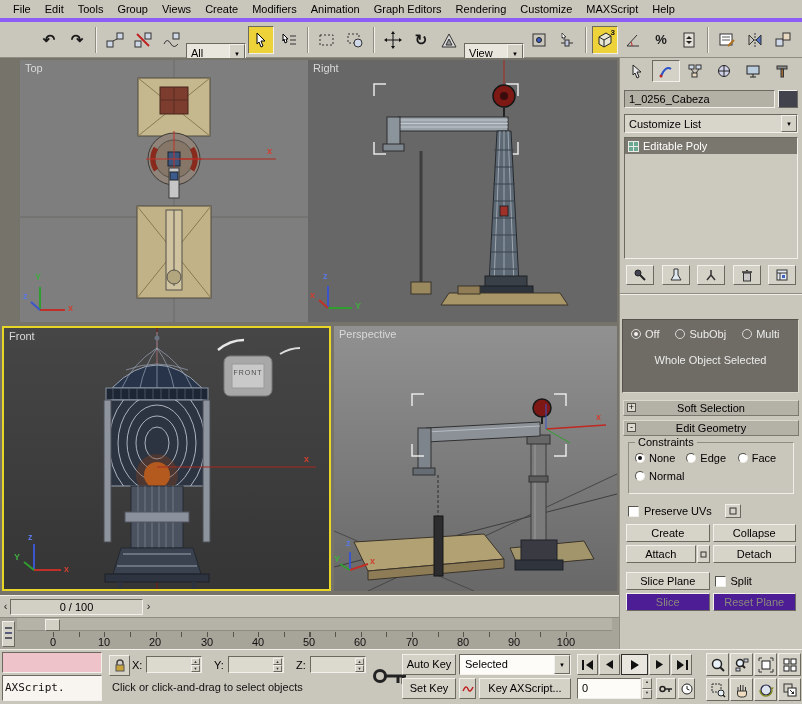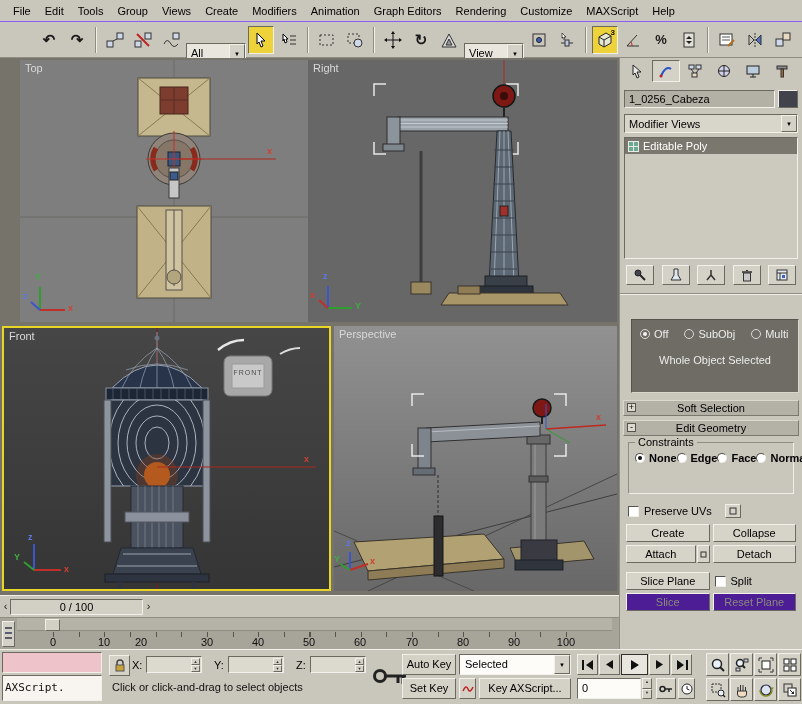--- a/index.html
+++ b/index.html
@@ -3,21 +3,21 @@
 <meta charset="utf-8">
 <style>
   * { box-sizing: border-box; margin: 0; padding: 0; }
   html,body { width: 802px; height: 704px; overflow: hidden; }
   body { font-family: "Liberation Sans", sans-serif; font-size: 11px; background:#c9c6bb; position:relative; color:#000; }
 
   .raised { border:1px solid; border-color:#f2f0ea #6b6960 #6b6960 #f2f0ea; background:#d4d1c7; }
 
   
   .menubar { position:absolute; left:0; top:0; width:802px; height:22px; background:#c9c6bb;
-             border-bottom:1px solid #8b5cf6; display:flex; align-items:center; padding-left:6px; }
+             border-bottom:4px solid #8b5cf6; display:flex; align-items:center; padding-left:6px; }
   .menu-item { padding:3px 7px; white-space:nowrap; cursor:default; }
 
   
   .toolbar { position:absolute; left:0; top:22px; width:802px; height:36px; background:#c9c6bb;
              border-bottom:1px solid #8f8c81; display:flex; align-items:center; padding-left:36px; gap:2px; }
   .tbtn { width:26px; height:28px; display:flex; align-items:center; justify-content:center; position:relative; flex:none; }
   .tbtn .glyph { font-size:15px; font-weight:bold; color:#1a1a1a; line-height:1; }
   .tbtn.active { background:#eed23a; border:1px solid; border-color:#6b6960 #f2f0ea #f2f0ea #6b6960; }
   .tsep { width:2px; height:26px; border-left:1px solid #8f8c81; border-right:1px solid #f2f0ea; margin:0 3px; flex:none; }
   .tcombo { height:21px; display:flex; align-items:stretch; flex:none; background:#e9e6dd;
@@ -56,21 +56,21 @@
   .cp-combo .ct { flex:1; padding:3px 0 0 4px; }
   .cp-combo .ca { width:16px; background:#d4d1c7; border:1px solid; border-color:#f2f0ea #6b6960 #6b6960 #f2f0ea;
                   display:flex; align-items:center; justify-content:center; font-size:6px; }
   .cp-stack { margin:4px 4px 0 4px; height:122px; background:#ccc9bf;
               border:1px solid; border-color:#6b6960 #f2f0ea #f2f0ea #6b6960; overflow:hidden; }
   .stack-row { height:16px; display:flex; align-items:center; gap:4px; padding-left:3px; }
   .stack-row.sel { background:#7a786e; color:#fff; }
   .cp-stackbtns { margin:6px 6px 0 6px; height:22px; display:flex; justify-content:space-between; }
   .sbtn-sm { width:28px; height:20px; display:flex; align-items:center; justify-content:center; }
   .groove { margin:6px 0 0 0; height:2px; border-top:1px solid #8f8c81; border-bottom:1px solid #f2f0ea; }
-  .subobj-box { margin:24px 3px 0 11px; height:74px; background:#6e6c64; color:#ececec;
+  .subobj-box { margin:24px 3px 0 2px; height:74px; background:#6e6c64; color:#ececec;
                 border:1px solid; border-color:#55534c #d8d5cb #d8d5cb #55534c; position:relative; }
   .so-row { position:absolute; left:8px; top:8px; display:flex; align-items:center; gap:4px; white-space:nowrap; }
   .so-row .gap { width:8px; }
   .so-status { position:absolute; left:0; top:34px; width:100%; text-align:center; }
   .radio { width:10px; height:10px; border-radius:50%; background:#fff; display:inline-block; position:relative; flex:none;
            border:1px solid; border-color:#55534c #f0eee8 #f0eee8 #55534c; }
   .radio.sel::after { content:""; position:absolute; left:2px; top:2px; width:4px; height:4px; border-radius:50%; background:#111; }
   .radio.dark { background:transparent; border-color:#d8d8d8; }
   .radio.dark.sel::after { background:#f2f2f2; }
   .checkbox { width:11px; height:11px; background:#fff; display:inline-block; flex:none;
@@ -81,21 +81,21 @@
   .rollout .pm { position:absolute; left:3px; top:2px; width:9px; height:9px; background:#dcd9cf; border:1px solid #55534c;
                  font-size:9px; line-height:7px; text-align:center; }
   .rollout .rl { line-height:14px; }
   .pbtn { background:#d6d3c9; border:1px solid; border-color:#f2f0ea #6b6960 #6b6960 #f2f0ea;
           height:18px; text-align:center; line-height:16px; cursor:default; overflow:hidden; white-space:nowrap; }
   .pbtn.disabled { color:#8b897e; background:#4c1d95; }
   .pbtn.wide { margin:6px 26px 0 26px; }
   .cgroup { margin:6px 8px 0 8px; height:52px; position:relative; padding:9px 4px 0 6px;
             border:1px solid; border-color:#8f8c81 #f0eee8 #f0eee8 #8f8c81; }
   .cg-title { position:absolute; top:-7px; left:6px; background:#c9c6bb; padding:0 3px; }
-  .cg-grid { display:grid; grid-template-columns:1fr 1fr 1fr 1fr; row-gap:14px;font-weight:bold; }
+  .cg-grid { display:grid; grid-template-columns:1fr 1fr 1fr; row-gap:6px; }
   .cg-item { display:flex; align-items:center; gap:4px; }
   .puv-row { margin:8px 8px 0 8px; height:18px; display:flex; align-items:center; gap:5px; }
   .mini-btn { width:16px; height:14px; background:#d6d3c9; border:1px solid; border-color:#f2f0ea #6b6960 #6b6960 #f2f0ea;
               margin-left:8px; display:flex; align-items:center; justify-content:center; }
   .btn-grid { margin:4px 6px 0 6px; display:grid; grid-template-columns:1fr 1fr; gap:3px; }
   .btn-grid.mt { margin-top:9px; }
   .attach-wrap { display:flex; gap:1px; }
   .attach-wrap .pbtn { flex:1; }
   .attach-mini { width:13px; height:18px; background:#d6d3c9; border:1px solid; border-color:#f2f0ea #6b6960 #6b6960 #f2f0ea;
                  display:flex; align-items:center; justify-content:center; }
@@ -530,21 +530,21 @@
           </svg>
         </span>
     </div>
 
     <div class="cp-name">
       <div class="cp-namefield"><span>1_0256_Cabeza</span></div>
       <div class="cp-swatch"></div>
     </div>
 
     <div class="cp-combo">
-      <span class="ct">Modifier Views</span>
+      <span class="ct">Customize List</span>
       <span class="ca">▼</span>
     </div>
 
     <div class="cp-stack">
       <div class="stack-row sel">
         <svg width="11" height="11">
             <rect x="0.5" y="0.5" width="10" height="10" fill="#6aa890" stroke="#eaeaea"></rect>
             <line x1="0.5" y1="5.5" x2="10.5" y2="5.5" stroke="#eaeaea"></line>
             <line x1="5.5" y1="0.5" x2="5.5" y2="10.5" stroke="#eaeaea"></line>
           </svg>
@@ -682,21 +682,21 @@
           <line x1="1" y1="8" x2="8" y2="8" stroke="#336" stroke-width="1.5"></line>
           <line x1="1" y1="13" x2="8" y2="13" stroke="#334" stroke-width="1.5"></line>
         </svg>
       </span>
     <div class="ruler-band">
       <div class="ruler-top"></div>
       <div class="slider-handle"></div>
       <div class="ticks"></div>
       <span class="rnum" style="left:36px">0</span>
       <span class="rnum" style="left:87px">10</span>
-      <span class="rnum" style="left:124px">20</span>
+      <span class="rnum" style="left:138px">20</span>
       <span class="rnum" style="left:190px">30</span>
       <span class="rnum" style="left:241px">40</span>
       <span class="rnum" style="left:292px">50</span>
       <span class="rnum" style="left:343px">60</span>
       <span class="rnum" style="left:395px">70</span>
       <span class="rnum" style="left:446px">80</span>
       <span class="rnum" style="left:497px">90</span>
       <span class="rnum" style="left:549px">100</span>
     </div>
   </div>

